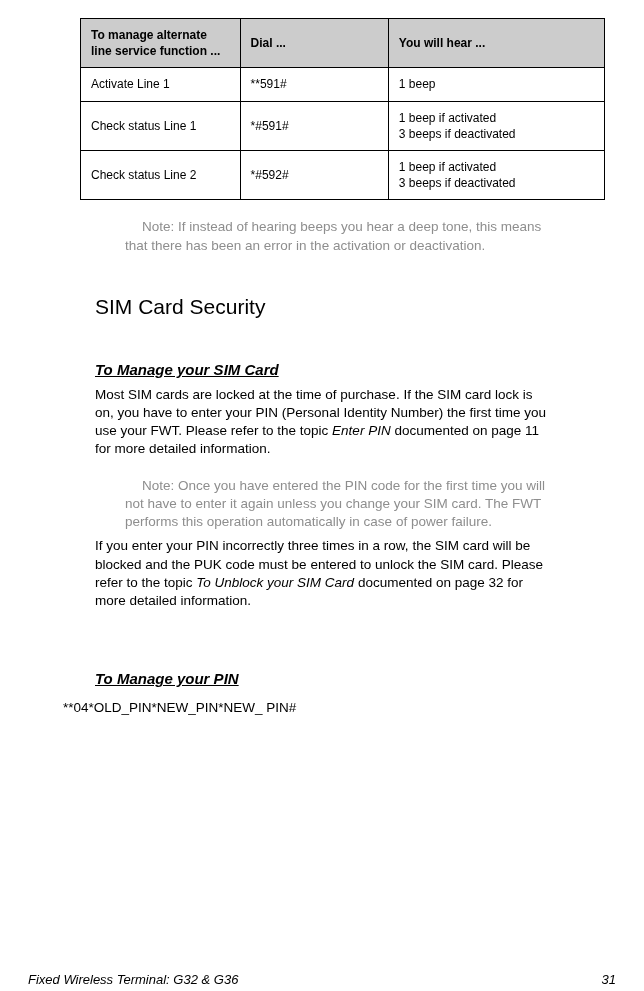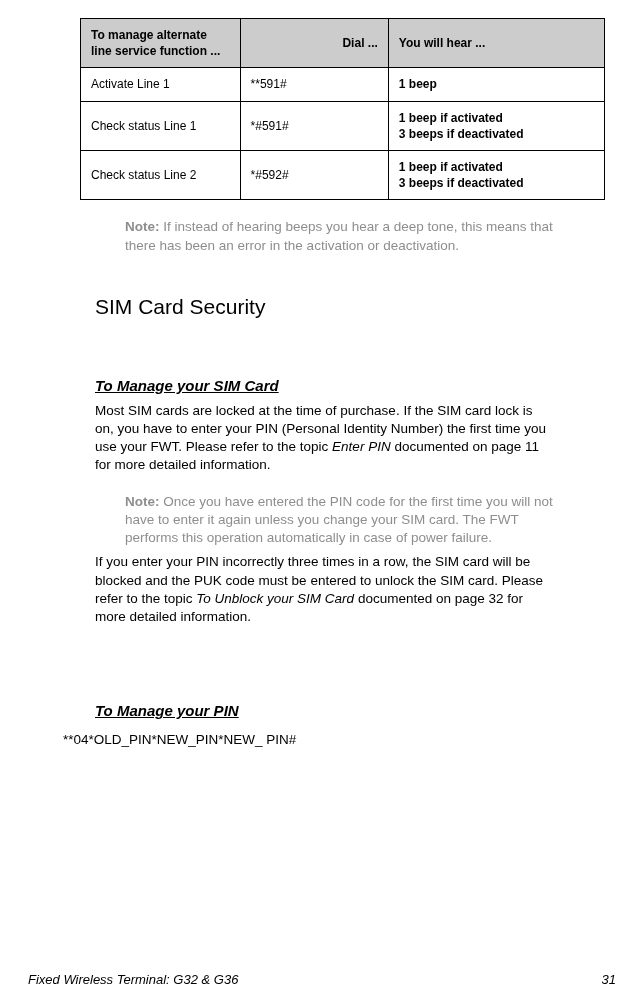--- a/index.html
+++ b/index.html
@@ -28,47 +28,48 @@
       text-align: left;
       vertical-align: middle;
       line-height: 1.35;
     }
     th {
       background: #ccc;
       font-weight: bold;
       font-family: Arial, sans-serif;
     }
     th.col-func { width: 155px; }
-    th.col-dial { width: 144px; text-align: right; }
+    th.col-dial { width: 144px; }
     th.col-hear { width: 210px; }
     td.cell-func { }
     td.cell-dial { }
-    td.cell-hear { white-space: pre-line; font-weight: bold; }
+    td.cell-hear { white-space: pre-line; }
     .note-block {
       margin: 18px 90px 0 125px;
       font-size: 13.5px;
       color: #8e8e8e;
       line-height: 1.35;
     }
     .note-block .note-label {
-      font-weight: bold;
+      font-weight: normal;
+      margin-left: 17px;
     }
     h2.section-heading {
       font-size: 21px;
       font-weight: normal;
       margin: 40px 0 0 95px;
       color: #000;
       font-family: Arial, sans-serif;
     }
     h3.sub-heading {
       font-size: 15px;
       font-weight: bold;
       font-style: italic;
       text-decoration: underline;
-      margin: 58px 0 8px 95px;
+      margin: 42px 0 8px 95px;
       font-family: Arial, sans-serif;
     }
     p.body-para {
       font-size: 13.5px;
       margin: 6px 90px 0 95px;
       line-height: 1.35;
       color: #000;
     }
     p.body-para .ital {
       font-style: italic;

